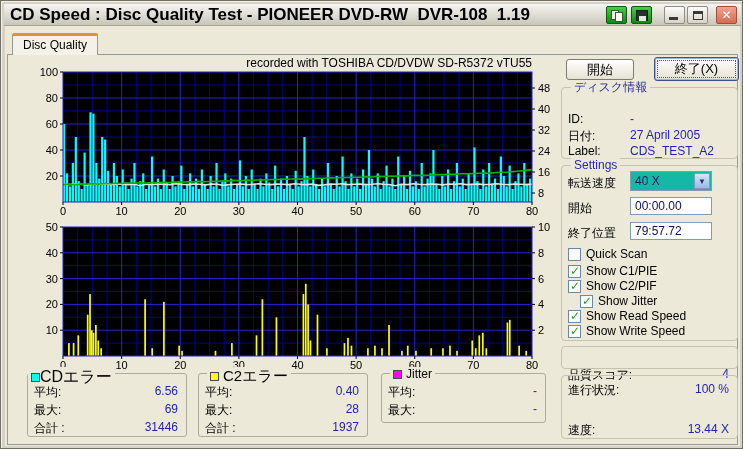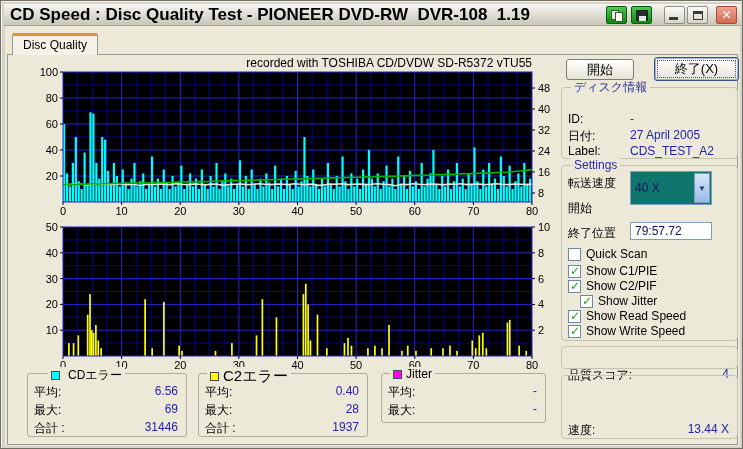--- a/index.html
+++ b/index.html
@@ -35,21 +35,21 @@
   #chart-bottom{left:30px;top:214px;}
   .btn{position:absolute;font-size:13px;color:#000;background:linear-gradient(#FFFFFF,#E5E2D3);
        border:1px solid #7C7C73;border-radius:3px;display:flex;align-items:center;justify-content:center;z-index:4;}
   .btn.default{border:1px solid #39528C;box-shadow:inset 0 0 0 1px #9EB4D8;outline:1px dotted #555;outline-offset:-4px;}
   .grp{position:absolute;border:1px solid #C5C2AD;border-radius:4px;z-index:4;}
   .grp .legend{position:absolute;top:-8px;left:9px;background:#ECE9D8;padding:0 3px;font-size:12px;color:#2A2AA0;line-height:14px;}
   .sq{display:inline-block;width:9px;height:9px;border:1px solid #4A4A4A;}
   .fline{position:absolute;left:6px;right:6px;height:14px;font-size:12px;color:#000;white-space:pre;}
   .fline .val{position:absolute;right:2px;color:#2424A8;}
   .fline .vcol{position:absolute;left:62px;color:#2424A8;}
-  .combo{position:absolute;height:34px;background:#0f766e;border:1px solid #7F9DB9;font-size:12px;color:#10105E;
+  .combo{position:absolute;height:20px;background:#14b8a6;border:1px solid #7F9DB9;font-size:12px;color:#10105E;
          display:flex;align-items:center;padding-left:4px;z-index:4;}
   .combo .arrow{position:absolute;right:1px;top:1px;bottom:1px;width:16px;
        background:linear-gradient(#D6E4F7,#98BAE6);border:1px solid #7F9DB9;
        display:flex;align-items:center;justify-content:center;font-size:8px;color:#1C3868;}
   .tinput{position:absolute;height:18px;background:#FFF;border:1px solid #7F9DB9;font-size:12px;color:#10105E;
           display:flex;align-items:center;padding-left:4px;z-index:4;}
   .cbrow{position:absolute;left:6px;height:14px;display:flex;align-items:center;gap:5px;font-size:12px;color:#000;}
   .cb{width:13px;height:13px;background:#FFF;border:1px solid #6C88A4;position:relative;flex:none;}
   .cb.checked:before{content:"\2713";position:absolute;left:1px;top:-2px;font-size:12px;font-weight:bold;color:#1CA31C;}
   .statgrp{position:absolute;border:1px solid #AEACA0;border-radius:3px;background:transparent;z-index:4;}
@@ -481,20 +481,23 @@
   </div>
 
   <div class="grp" style="left:560px;top:164px;width:177px;height:176px;">
     <span class="legend">Settings</span>
     <div class="fline" style="top:9px;"><span>転送速度</span></div>
     <div class="combo" style="left:68px;top:5px;width:82px;">
       <span>40 X</span>
       <span class="arrow">▼</span>
     </div>
     <div class="fline" style="top:34px;"><span>開始</span></div>
+    <div class="tinput" style="left:68px;top:31px;width:82px;">
+        <span>00:00.00</span>
+      </div>
     <div class="fline" style="top:59px;"><span>終了位置</span></div>
     <div class="tinput" style="left:68px;top:56px;width:82px;">
         <span>79:57.72</span>
       </div>
     <div class="cbrow" style="top:81px;">
         <span class="cb"></span>
         <span>Quick Scan</span>
       </div>
     <div class="cbrow" style="top:98px;">
         <span class="cb checked"></span>
@@ -516,25 +519,26 @@
         <span class="cb checked"></span>
         <span>Show Write Speed</span>
       </div>
   </div>
 
   <div class="grp" style="left:560px;top:345px;width:177px;height:23px;">
     <div class="fline" style="top:20px;"><span>品質スコア:</span><span class="val">4</span></div>
   </div>
 
   <div class="grp" style="left:560px;top:374px;width:177px;height:64px;">
+    <div class="fline" style="top:6px;"><span>進行状況:</span><span class="val">100 %</span></div>
     <div class="fline" style="top:46px;"><span>速度:</span><span class="val">13.44 X</span></div>
   </div>
 
   <div class="statgrp" style="left:26px;top:372px;width:160px;height:64px;">
-    <span class="legend black" style="position:absolute;top:-7px;left:20px;background:#ECE9D8;padding:0 3px;font-size:12px;display:flex;align-items:center;gap:8px;">
+    <span class="legend black" style="position:absolute;top:-7px;left:0;background:#ECE9D8;padding:0 3px;font-size:16px;display:flex;align-items:center;gap:0;">
         <span class="sq" style="background: rgb(0, 255, 255);"></span>
         <span>CDエラー</span>
       </span>
     <div class="fline" style="top:10px;"><span>平均:</span><span class="val">6.56</span></div>
     <div class="fline" style="top:28px;"><span>最大:</span><span class="val">69</span></div>
     <div class="fline" style="top:46px;"><span>合計 :</span><span class="val">31446</span></div>
   </div>
 
   <div class="statgrp" style="left:197px;top:372px;width:170px;height:64px;">
     <span class="legend black" style="position:absolute;top:-7px;left:8px;background:#ECE9D8;padding:0 3px;font-size:15px;display:flex;align-items:center;gap:4px;">

